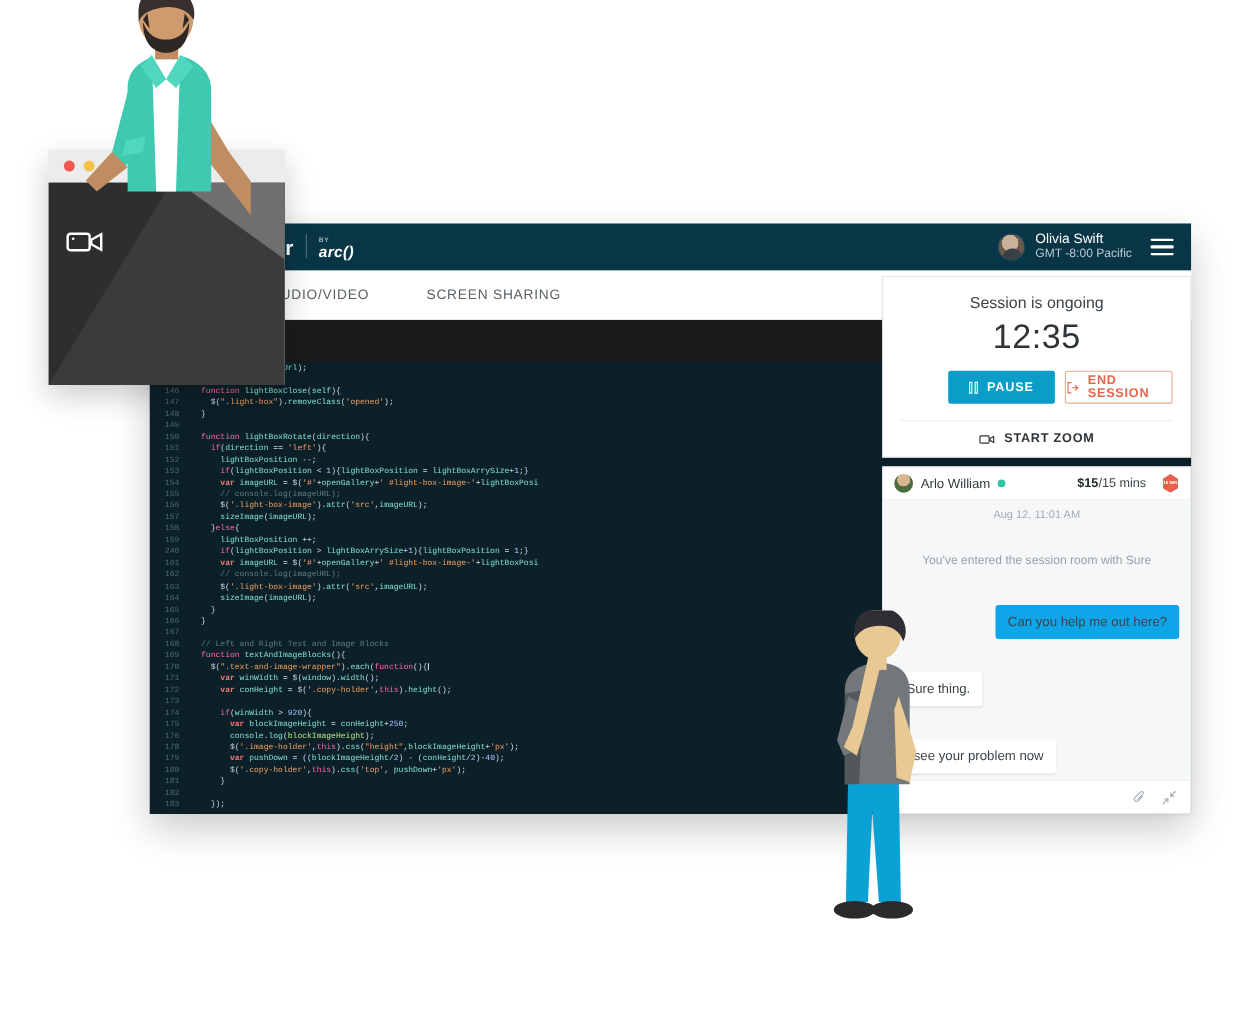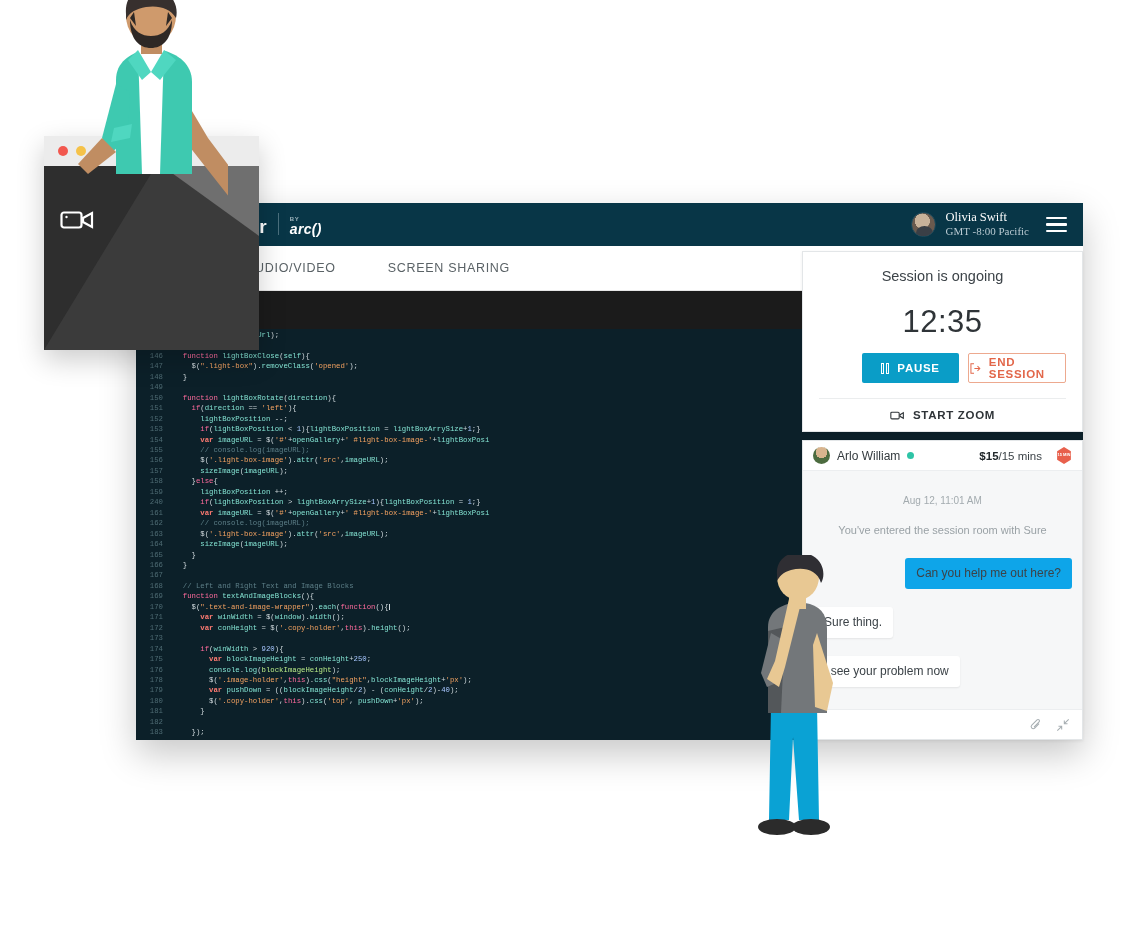--- a/index.html
+++ b/index.html
@@ -27,21 +27,21 @@
   .brand { display: flex; align-items: flex-end; gap: 11px; }
   .brand-name {
     color: #ffffff; font-size: 19px; font-weight: bold; letter-spacing: .2px;
     line-height: 1;
   }
   .brand-sep { width: 1px; height: 22px; background: #4a6f7d; margin-bottom: 1px; }
   .brand-by { line-height: 1; }
   .brand-by-small { display: block; color: #9fb6bf; font-size: 6px; letter-spacing: .5px; font-weight: bold; }
   .brand-arc { display: block; color: #ffffff; font-size: 14px; font-weight: bold; letter-spacing: .3px; font-style: italic; }
 
-  .header-right { display: flex; align-items: center; gap: 17px; font-family: Liberation Serif, serif; }
+  .header-right { display: flex; align-items: center; gap: 17px; }
   .user-box { display: flex; align-items: center; gap: 9px; }
   .avatar-hdr {
     width: 25px; height: 25px; border-radius: 50%;
     background: radial-gradient(circle at 45% 35%, #c8b29a 0 38%, #6a5a4e 39% 100%);
     border: 1px solid #1d4a5c; overflow: hidden; position: relative;
   }
   .avatar-hdr::after {
     content:''; position:absolute; left:4px; top:13px; width:17px; height:14px;
     background:#3a3f46; border-radius:50% 50% 0 0;
   }
@@ -96,21 +96,21 @@
 
   
   .side-panel {
     position:absolute; left:802px; top:251px; width:281px; height:489px;
     display:flex; flex-direction:column; gap:8px;
   }
   .card {
     background:#fff; border:1px solid #e3e6e8; box-shadow:0 1px 3px rgba(0,0,0,.07);
   }
   .session-card { padding:16px 16px 0; }
-  .session-status { text-align:center; font-size:14.5px; color:#3c4348; margin-bottom:20px; }
+  .session-status { text-align:center; font-size:14.5px; color:#3c4348; margin-bottom:4px; }
   .session-timer { text-align:center; font-size:31px; color:#2f3438; letter-spacing:.5px; margin-bottom:13px; }
   .session-btns { display:flex; gap:9px; padding-bottom:15px;margin-left:43px; }
   .btn {
     flex:1; height:30px; display:flex; align-items:center; justify-content:center; gap:8px;
     font-size:11.5px; font-weight:bold; letter-spacing:.7px; cursor:pointer; border-radius:2px;
   }
   .btn-pause { background:#0a9dc7; color:#fff; }
   .btn-end { background:#fff; color:#e2674a; border:1px solid #eda98f; }
   .pause-glyph { display:flex; gap:2.5px; }
   .pause-glyph i { display:block; width:3px; height:11px; border:1.2px solid #fff; }
@@ -135,21 +135,21 @@
   .chat-price { margin-left:auto; font-size:11.5px; color:#3c4348; }
   .chat-price b { color:#21272b; }
   .rate-badge {
     width:16px;height:17px;margin-left:7px;flex:none;
     background:#e8604c; clip-path:polygon(50% 0,93% 25%,93% 75%,50% 100%,7% 75%,7% 25%);
     display:flex;align-items:center;justify-content:center;
     color:#fff;font-size:4px;line-height:1.05;text-align:center;font-weight:bold;
   }
   .chat-body {
     flex:1; background:#f6f7f8; padding:8px 10px 6px; display:flex; flex-direction:column;
-    justify-content:center; gap:18px; overflow:hidden;
+    justify-content:space-between; gap:18px; overflow:hidden;
   }
   .sys-time { text-align:center; font-size:10px; color:#a3abaf; }
   .sys-msg { text-align:center; font-size:11px; color:#9aa2a6; margin-bottom:4px; }
   .msg { max-width:84%; padding:8px 11px; font-size:12px; color:#3c4348; border-radius:3px; line-height:1.25; }
   .msg.me { background:#0ea5e9; align-self:flex-end; }
   .msg.them { background:#ffffff; align-self:flex-start; box-shadow:0 1px 2px rgba(0,0,0,.08); }
   .chat-input {
     height:30px; background:#fff; border-top:1px solid #eceef0;
     display:flex; align-items:center; justify-content:flex-end; gap:13px; padding:0 12px;
   }

